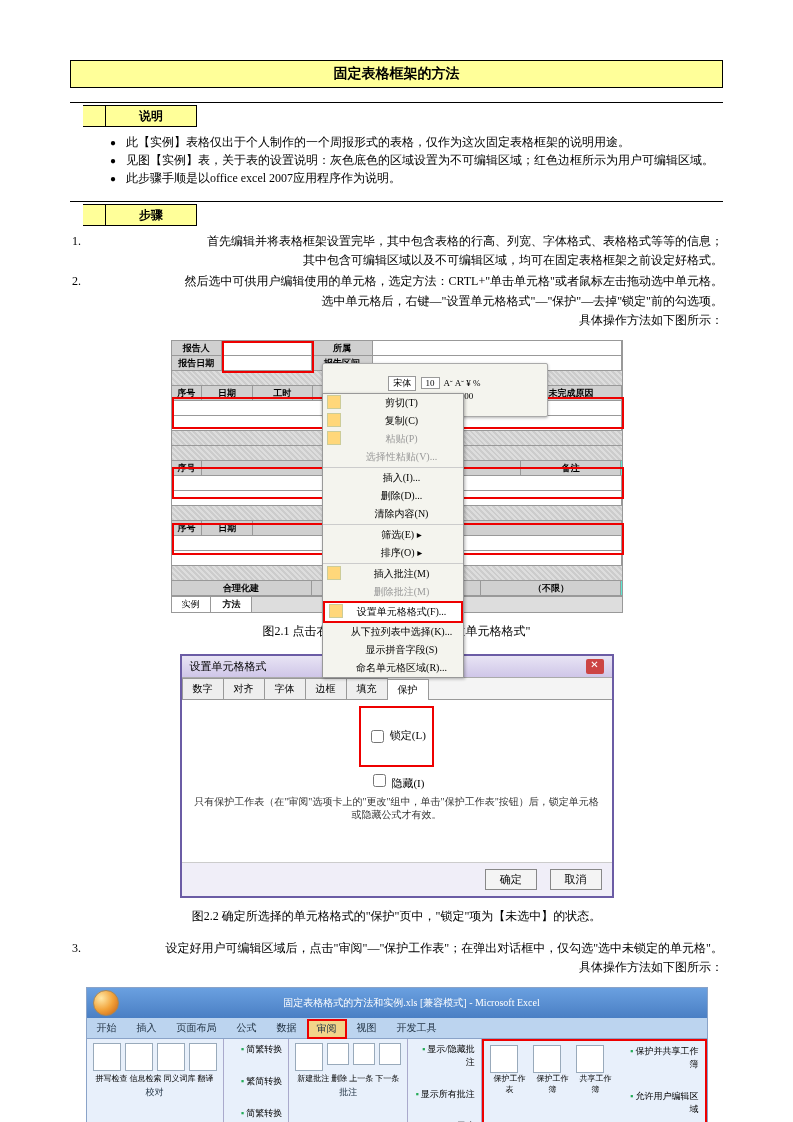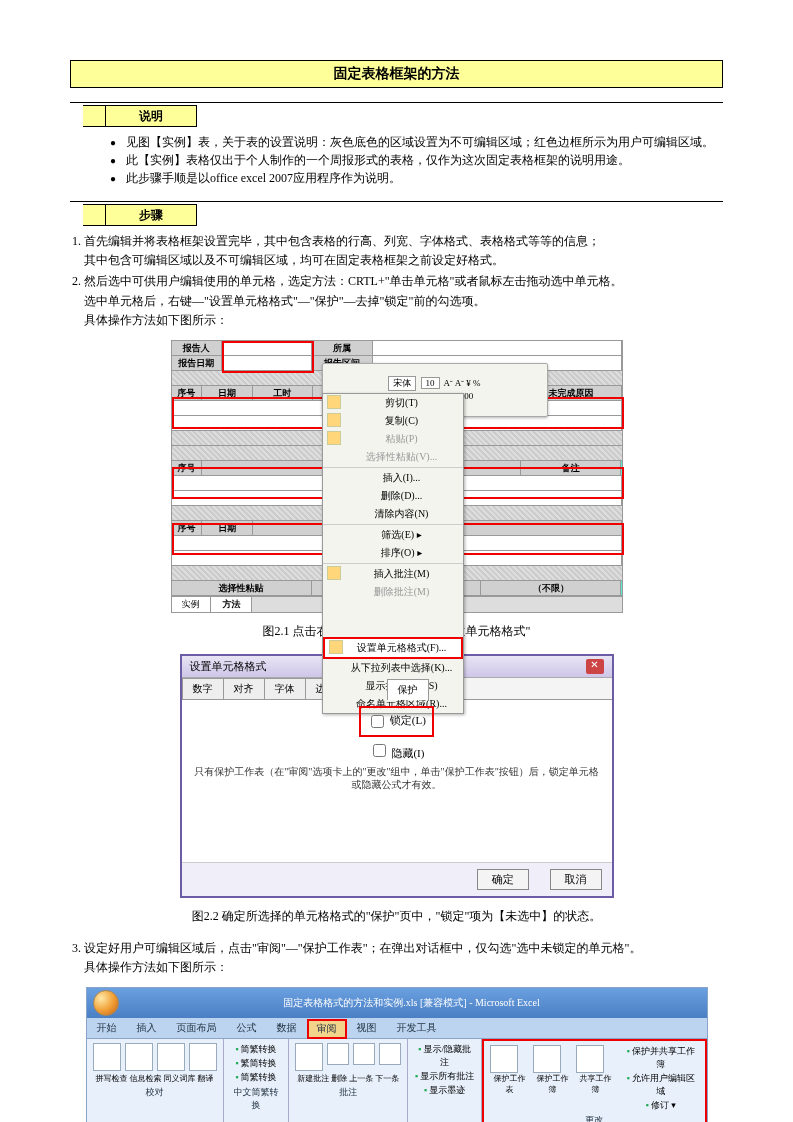--- a/index.html
+++ b/index.html
@@ -64,20 +64,21 @@
     font-size: 10px;
     top: 2px;
   }
   .steps {
     margin: 4px 0;
     padding-left: 14px;
   }
   .steps li {
     line-height: 1.6;
     margin-bottom: 2px;
+    text-align: right;
   }
   .figure-wrap {
     text-align: center;
     margin: 10px 0;
   }
   .caption {
     text-align: center;
     font-size: 12px;
     margin: 6px 0 14px 0;
   }
@@ -117,21 +118,21 @@
     top:52px; left:150px;
     width:140px;
     background:#f4f4ee;
     border:1px solid #999;
     box-shadow:1px 1px 3px rgba(0,0,0,.3);
     font-size:10px;
     text-align:center;
   }
   .context-menu .mi { padding:2px 6px 2px 24px; position:relative; line-height:14px; }
   .context-menu .mi.gray { color:#999; }
-  .context-menu .mi.hl { border:2px solid #e00; background:#fff;margin-top:36px; }
+  .context-menu .mi.hl { border:2px solid #e00; background:#fff; }
   .context-menu .sep { border-top:1px solid #ccc; margin:1px 0; }
   .context-menu .icn { position:absolute; left:4px; width:12px; height:12px; background:#ffd77a; border:1px solid #cc9; top:1px; }
   .sheet-tabs { display:flex; background:#eee; border-top:1px solid #999; font-size:9px; }
   .sheet-tabs .t { padding:1px 10px; border-right:1px solid #999; background:#fff; }
   .sheet-tabs .t.sel { background:#fff; font-weight:bold;padding-left:12px; }
 
   
   .dialog-fig2 {
     width:430px; margin:0 auto;
     border:2px solid #6b5ca5;
@@ -143,25 +144,25 @@
     padding:3px 8px;
     font-size:11px;
     border-bottom:1px solid #aaa;
     display:flex; justify-content:space-between;
   }
   .dialog-title .x { width:18px; text-align:center; background:#c44; color:#fff; border-radius:2px; font-size:10px; }
   .dlg-tabs { display:flex; border-bottom:1px solid #999; background:#f4f4f4; font-size:10px; }
   .dlg-tabs .dt { padding:3px 10px; border:1px solid #999; border-bottom:none; margin-right:-1px; background:#eee; }
   .dlg-tabs .dt.active { background:#fff; position:relative; top:1px; }
   .dlg-body { padding:6px 10px; min-height:150px; position:relative; }
-  .chk-row { border:2px solid #e00; display:inline-block; padding:4px 6px; margin-bottom:4px; }
+  .chk-row { border:2px solid #e00; display:inline-block; padding:19px 6px; margin-bottom:4px; }
   .chk-row input { vertical-align:middle; }
   .dlg-note { font-size:10px; color:#333; line-height:1.3; margin-top:4px; }
   .dlg-footer { text-align:right; padding:6px 10px; background:#f0eef8; border-top:1px solid #ccc; }
-  .dlg-footer .btn { display:inline-block; border:1px solid #888; background:#f4f4f4; padding:2px 14px; margin-left:18px; font-size:11px; }
+  .dlg-footer .btn { display:inline-block; border:1px solid #888; background:#f4f4f4; padding:2px 14px; margin-left:10px; font-size:11px; }
 
   
   .ribbon-fig {
     width:620px; margin:0 auto;
     border:1px solid #8aa3c8;
     font-size:10px;
     background:#cfe0f5;
   }
   .ribbon-title {
     background:linear-gradient(#6aa0e0,#4a7fc4);
@@ -173,39 +174,39 @@
   .ribbon-tabs .rt { padding:3px 10px; color:#234; }
   .ribbon-tabs .rt.active { background:#f2d48a; border:1px solid #c9a64a; border-bottom:none; position:relative; top:1px; }
   .ribbon-tabs .rt.hl { border:2px solid #e00; padding:1px 8px; }
   .ribbon-body { display:flex; background:#e8f0fb; }
   .ribbon-group { border-right:1px solid #aac; padding:4px 6px; text-align:center; }
   .ribbon-group.hl { border:2px solid #e00; }
   .rg-icons { display:flex; gap:4px; justify-content:center; margin-bottom:2px; }
   .rg-ico { width:20px; height:20px; background:#fff; border:1px solid #9ab; }
   .rg-ico.big { width:26px; height:26px; }
   .rg-label { font-size:9px; color:#234; margin-top:2px; }
-  .rg-vert { display:flex; flex-direction:column; gap:1px; font-size:9px; text-align:center; }
+  .rg-vert { display:flex; flex-direction:column; gap:19px; font-size:9px; text-align:right; }
   .rg-vert span::before { content:"▪ "; color:#2a5; }
 </style>
 </head>
 <body>
 
 <div class="page">
 
   <div class="title-bar">固定表格框架的方法</div>
 
   <div class="rule-line"></div>
   <div class="section-row">
     <div class="section-spacer"></div>
     <div class="section-label">说明</div>
   </div>
 
   <ul class="bullets">
+    <li>此【实例】表格仅出于个人制作的一个周报形式的表格，仅作为这次固定表格框架的说明用途。</li>
     <li>见图【实例】表，关于表的设置说明：灰色底色的区域设置为不可编辑区域；红色边框所示为用户可编辑区域。</li>
-    <li>此【实例】表格仅出于个人制作的一个周报形式的表格，仅作为这次固定表格框架的说明用途。</li>
     <li>此步骤手顺是以office excel 2007应用程序作为说明。</li>
   </ul>
 
   <div class="rule-line"></div>
   <div class="section-row">
     <div class="section-spacer"></div>
     <div class="section-label">步骤</div>
   </div>
 
   <ol class="steps">
@@ -280,21 +281,21 @@
         <div class="g-row">
             <div class="g-cell white" style="width:450px"></div>
           </div>
         <div class="g-row">
             <div class="g-cell white" style="width:450px"></div>
           </div>
         <div class="g-row hatch">
             <div style="width:450px"></div>
           </div>
         <div class="g-row">
-          <div class="g-cell hdr" style="width:140px">选择性粘贴</div>
+          <div class="g-cell hdr" style="width:140px">合理化建</div>
           <div class="g-cell hdr" style="width:170px"></div>
           <div class="g-cell hdr" style="width:140px">（不限）</div>
         </div>
       </div>
 
       <div class="redbox" style="top:0;left:50px;width:88px;height:28px"></div>
       <div class="redbox" style="top:56px;left:0;width:448px;height:28px"></div>
       <div class="redbox" style="top:126px;left:0;width:448px;height:28px"></div>
       <div class="redbox" style="top:182px;left:0;width:448px;height:28px"></div>
 

